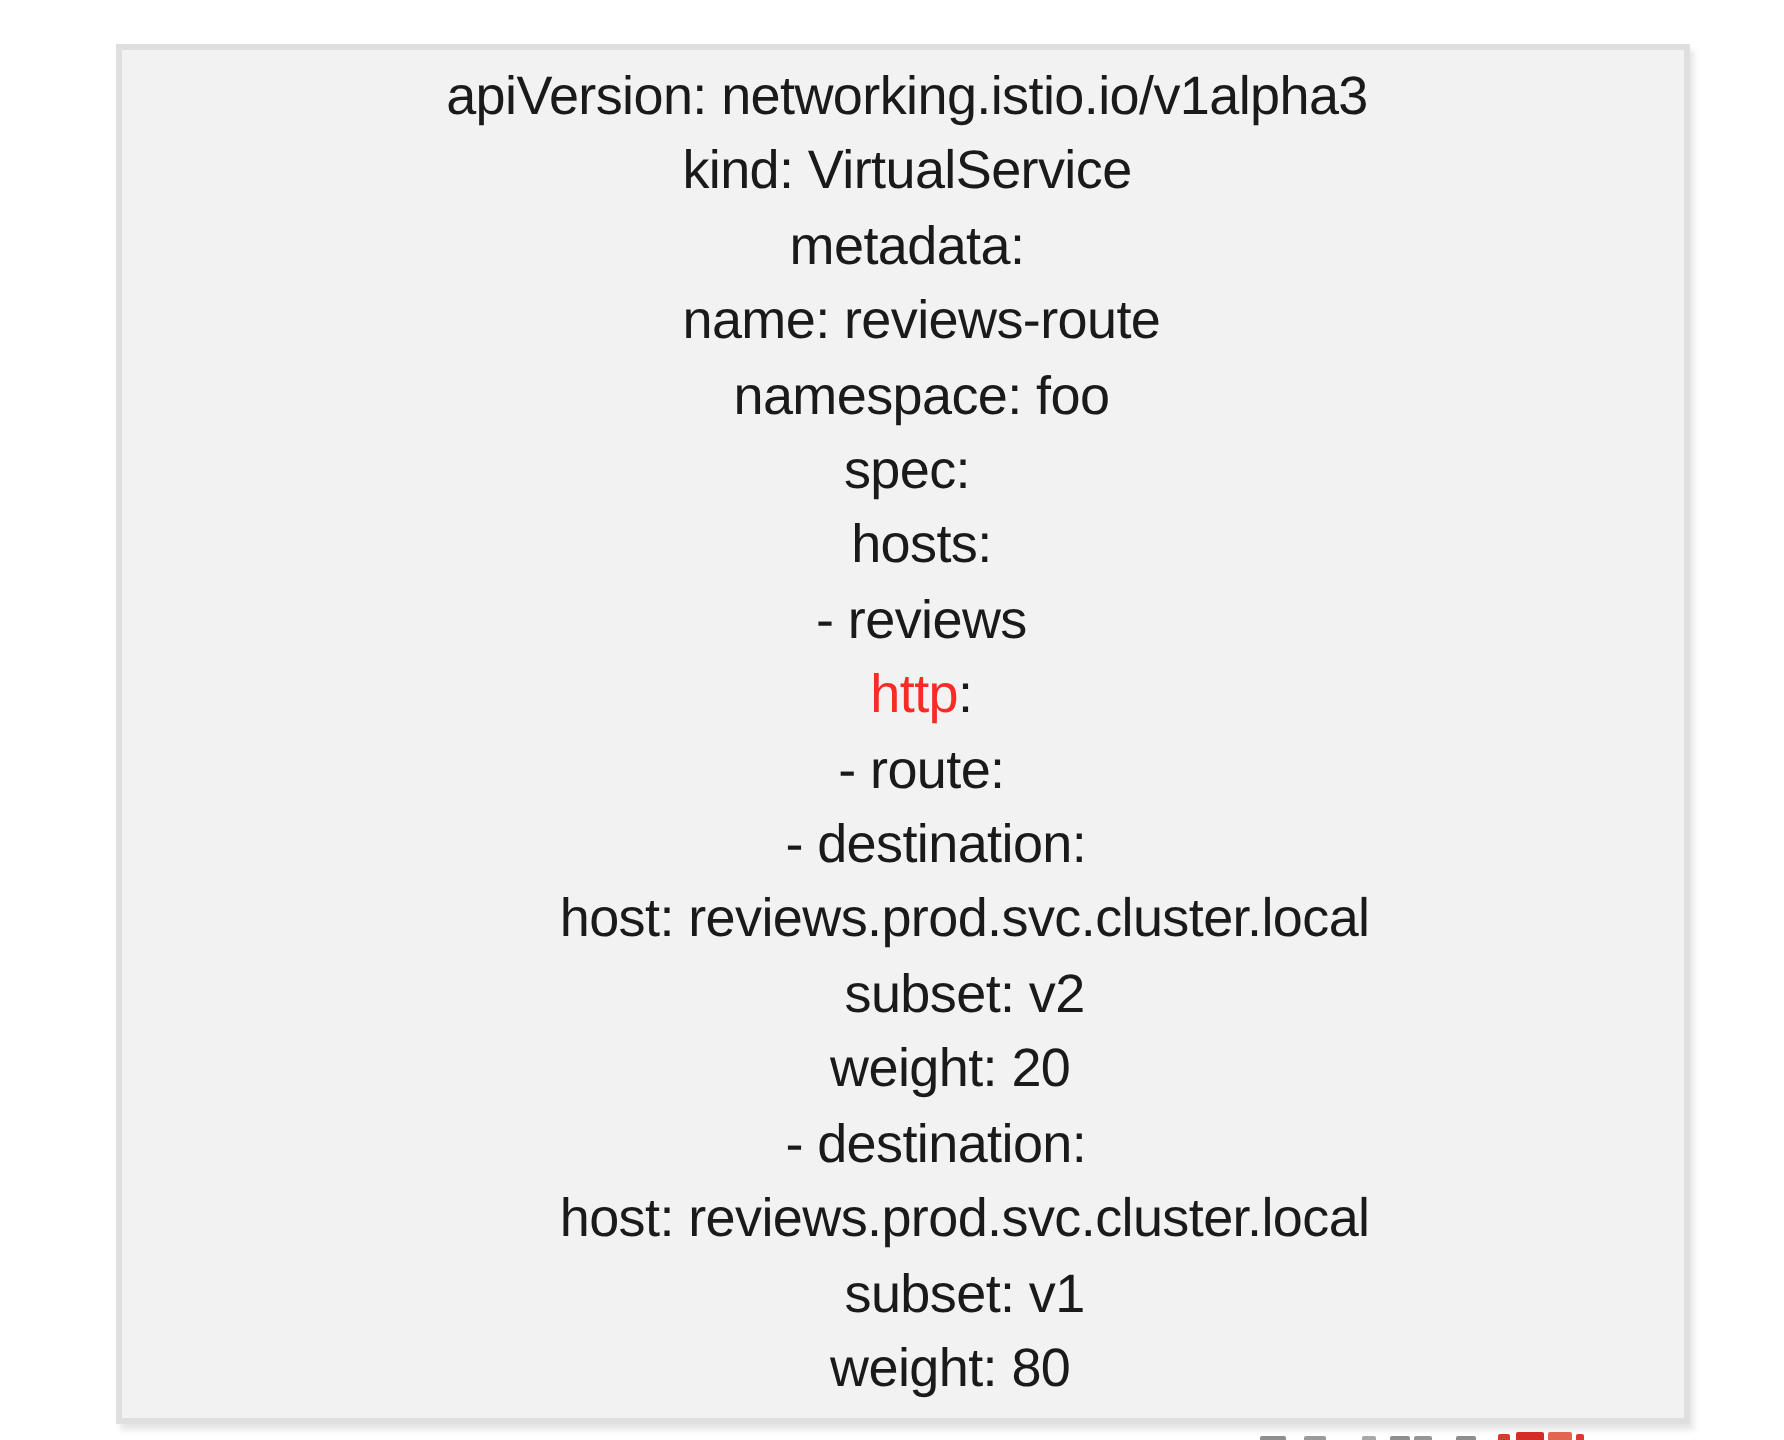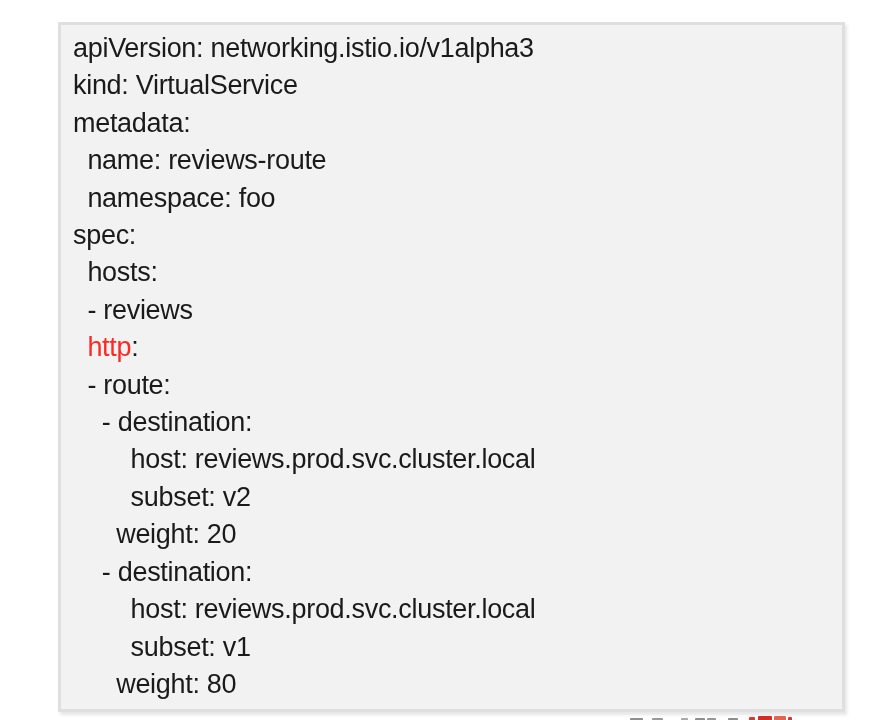--- a/index.html
+++ b/index.html
@@ -27,20 +27,21 @@
   }
   .code-block {
     margin: 0;
     padding: 5px 8px 0 12px;
     font-family: "Liberation Sans", sans-serif;
     font-size: 27px;
     line-height: 37.4px;
     letter-spacing: -0.3px;
     white-space: pre;
     font-weight: 400;
+    text-align: center;
   }
   .code-line {
     white-space: pre;
   }
   .watermark {
     position: absolute;
     left: 0;
     top: 0;
     width: 100%;
     height: 100%;

